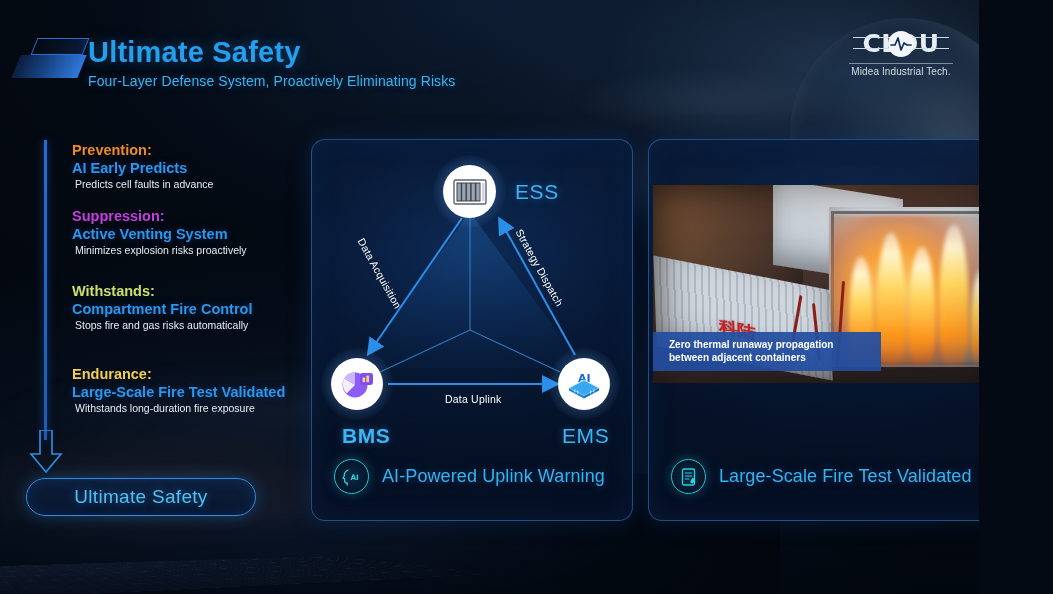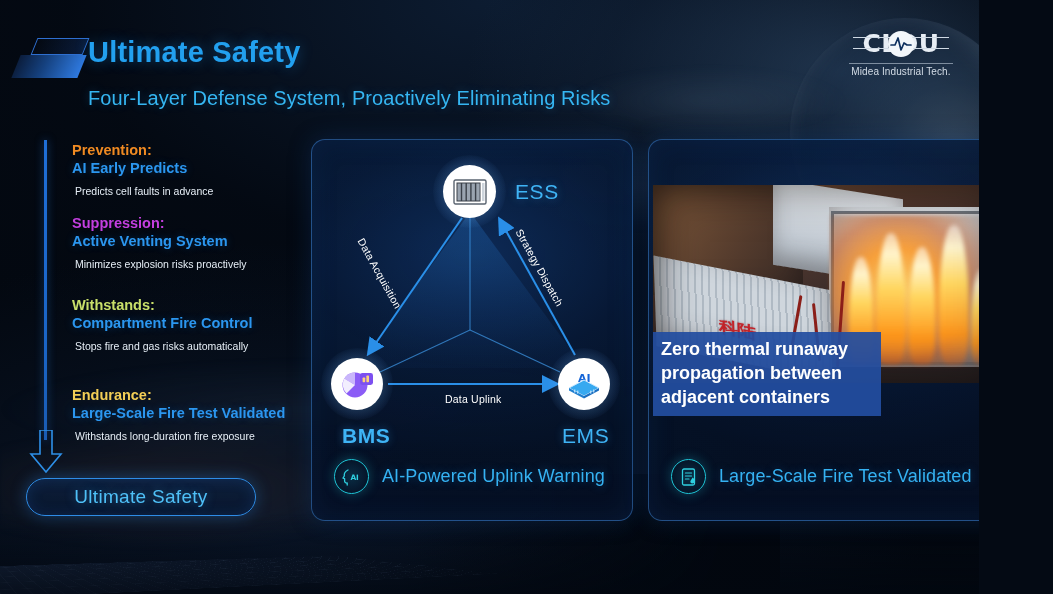--- a/index.html
+++ b/index.html
@@ -89,22 +89,22 @@
     background: linear-gradient(95deg, #0b1d3c 0%, #15417f 42%, #2f7ae0 100%);
   }
 
   .title-block { position: absolute; left: 88px; top: 36px; }
   .title-main {
     font-size: 29px; font-weight: bold; color: #22a0ef;
     letter-spacing: .2px; line-height: 1.12;
     text-shadow: 0 0 14px rgba(32,140,230,.45);
   }
   .title-sub {
-    margin-top: 19px;
-    font-size: 20px; color: #35b6f2; font-weight: 400; letter-spacing: .1px;
+    margin-top: 5px;
+    font-size: 14px; color: #35b6f2; font-weight: 400; letter-spacing: .1px;
     text-shadow: 0 0 10px rgba(40,150,235,.32);
   }
 
   
   .logo { position: absolute; right: 22px; top: 27px; width: 112px; text-align: center; }
   .logo-word {
     position: relative; height: 33px;
     display: flex; align-items: center; justify-content: center;
   }
   .logo-text {
@@ -142,21 +142,21 @@
     position: absolute; left: 28px; top: 430px; width: 36px; height: 44px;
   }
   .features { position: absolute; left: 72px; top: 141px; width: 250px; }
   .feat { margin-bottom: 15px; }
   .feat-kicker { font-size: 14.5px; font-weight: bold; line-height: 1.25; }
   .feat-title {
     font-size: 14.5px; font-weight: bold; color: #2b96ef; line-height: 1.3;
     text-shadow: 0 0 9px rgba(30,130,225,.30);
   }
   .feat-desc {
-    margin-top: 7px; margin-left: 3px;
+    margin-left: 3px;
     font-size: 10.5px; color: #e6eef6; font-weight: 400; line-height: 1.3;
   }
   .feat.gap1 { margin-bottom: 25px; }
   .feat.gap2 { margin-bottom: 32px; }
 
   .pill {
     position: absolute; left: 26px; top: 478px;
     width: 230px; height: 38px; border-radius: 19px;
     border: 1.5px solid #2e8ce6;
     background: linear-gradient(180deg, rgba(12,32,62,.85) 0%, rgba(8,22,46,.92) 100%);
@@ -293,23 +293,23 @@
   .c1 { left: 142px; top: 110px; width: 3px; height: 52px; transform: rotate(10deg); }
   .c2 { left: 162px; top: 118px; width: 3px; height: 58px; transform: rotate(-6deg); }
   .c3 { left: 186px; top: 96px; width: 2.5px; height: 86px; transform: rotate(4deg); }
   .ph-vignette {
     position: absolute; inset: 0;
     box-shadow: inset 0 0 48px rgba(10,6,4,.55);
   }
 
   .caption {
     position: absolute; left: 653px; top: 332px;
-    width: 228px; padding: 6px 9px 7px 8px;
+    width: 228px; padding: 6px 9px 7px 16px;
     background: rgba(34,78,160,.93);
-    color: #ffffff; font-size: 18px; line-height: 1.32; font-weight: bold;
+    color: #ffffff; font-size: 10px; line-height: 1.32; font-weight: bold;
   }
 
   
   svg { display: block; }
 </style>
 </head>
 <body>
 
 <div id="slide">
 

